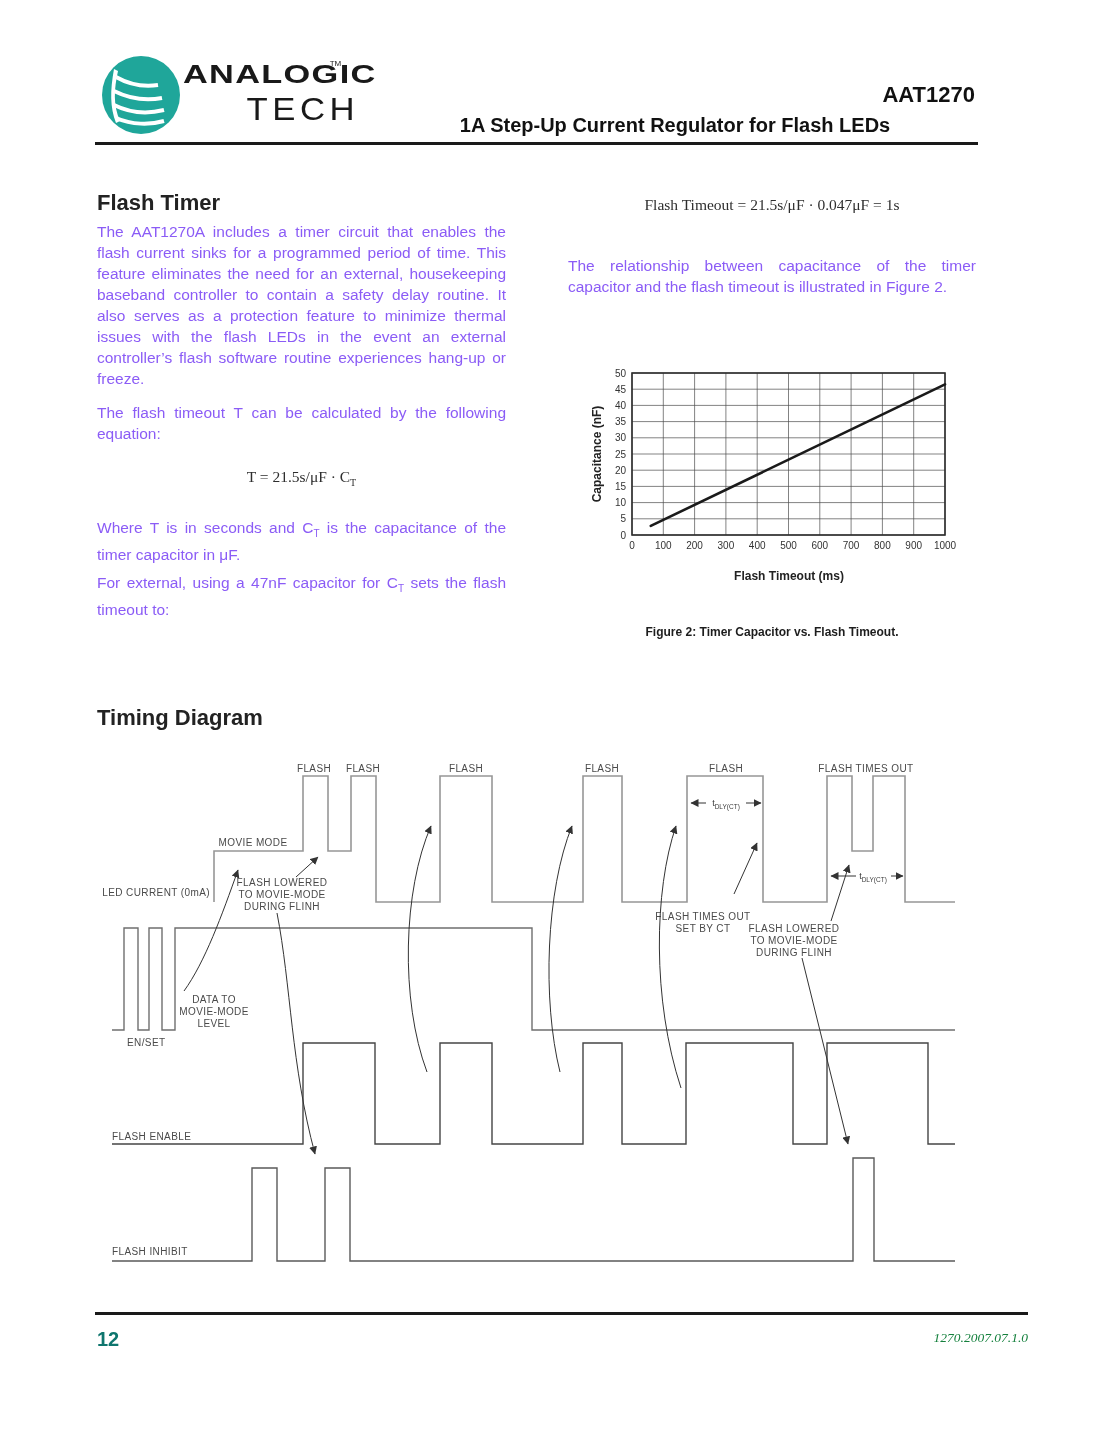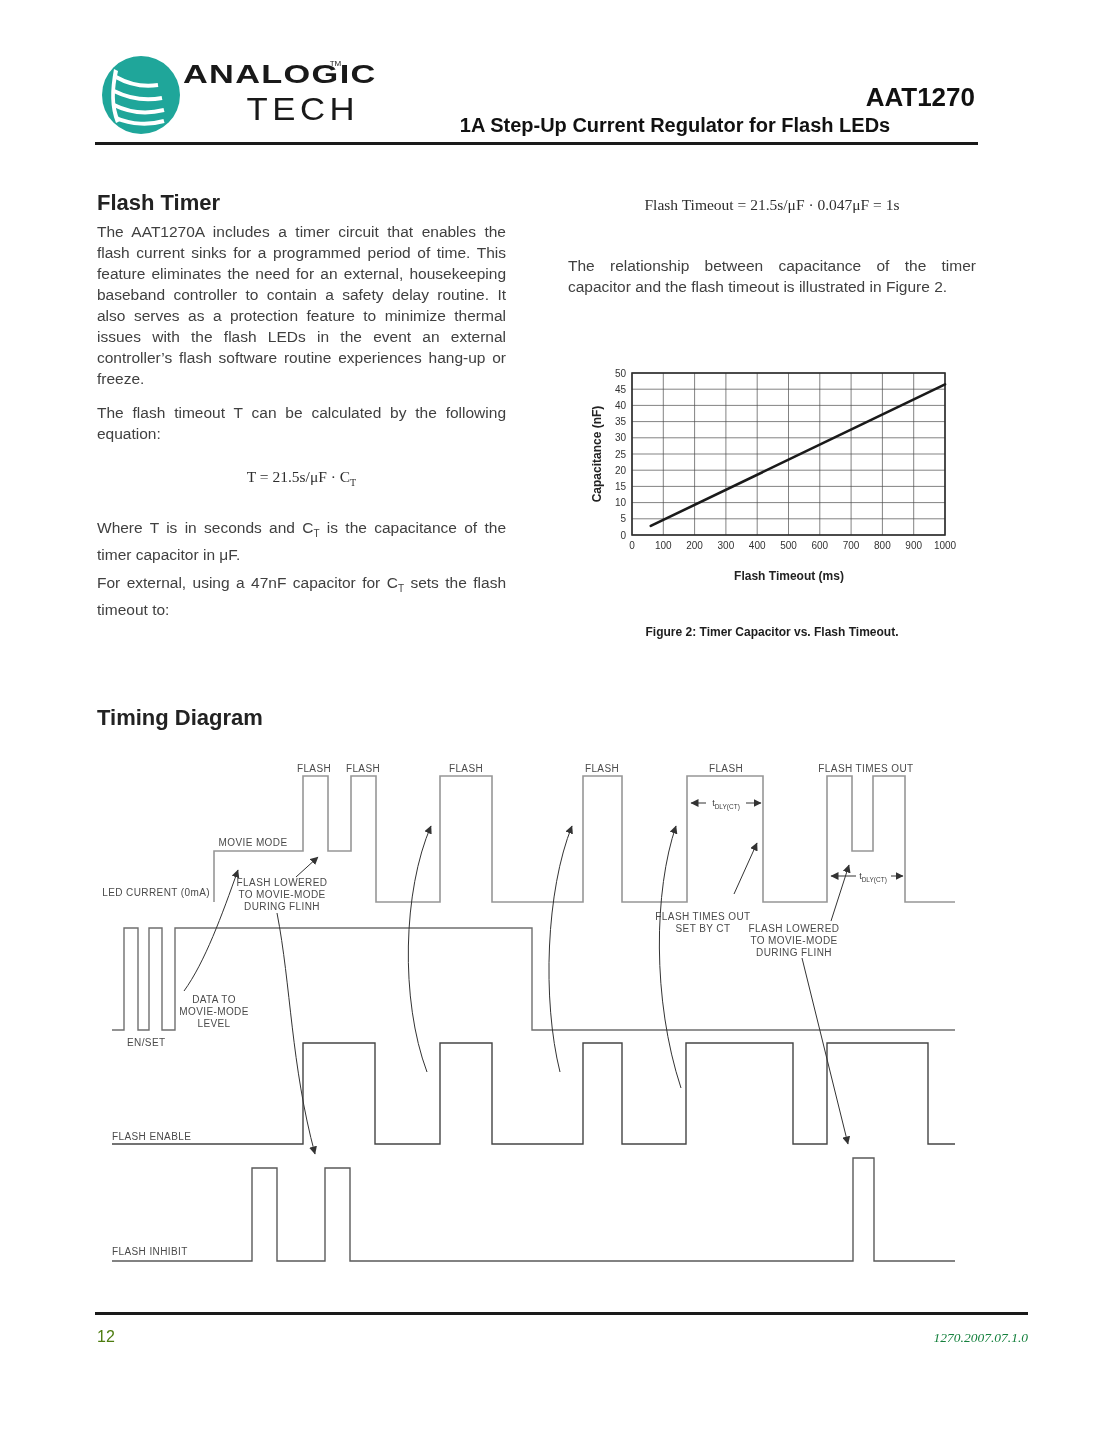--- a/index.html
+++ b/index.html
@@ -5,36 +5,36 @@
   html,body{margin:0;padding:0;background:#e8e8e8;}
   .page{position:relative;width:1105px;height:1430px;background:#ffffff;margin:0 auto;
         font-family:"Liberation Sans", sans-serif;color:#2b2b2b;overflow:hidden;padding-left:35px;}
   .abs{position:absolute;}
   
   .brand1{font-size:26px;font-weight:bold;letter-spacing:1px;color:#191919;
           transform:scaleX(1.32);transform-origin:left top;white-space:nowrap;}
   .brand2{font-size:31px;font-weight:normal;letter-spacing:4px;color:#191919;
           transform:scaleX(1.12);transform-origin:right top;text-align:right;white-space:nowrap;}
   .tm{font-size:8px;vertical-align:top;color:#191919;}
-  .part-number{font-size:26px;font-weight:bold;text-align:right;color:#111;}
+  .part-number{font-size:22px;font-weight:bold;text-align:right;color:#111;}
   .subtitle{font-size:20px;font-weight:bold;text-align:center;color:#111;white-space:nowrap;}
   .rule{background:#1a1a1a;}
   
   h2.sec{font-size:22px;font-weight:bold;margin:0;color:#222;}
-  .body-text{font-size:15.5px;line-height:21px;text-align:justify;color:#404040;}
+  .body-text{font-size:15.5px;line-height:21px;text-align:justify;color:#8b5cf6;}
   .equation{font-size:15.5px;text-align:center;color:#2e2e2e;font-family:Liberation Serif, serif;}
   .equation sub, .body-text sub{font-size:10px;}
   .caption{font-size:12px;font-weight:bold;text-align:center;color:#1d1d1d;}
   
   .tick{font-size:10px;fill:#333;}
   .axis-title{font-size:12px;font-weight:bold;fill:#222;}
   .dg-label{font-size:10px;fill:#4a4a4a;letter-spacing:0.4px;}
   .dg-small{font-size:9px;fill:#3a3a3a;}
   
-  .page-num{font-size:16px;color:#4d7c0f;}
+  .page-num{font-size:20px;color:#0f766e;font-weight:bold;}
   .doc-num{font-size:13.5px;font-style:italic;font-family:"Liberation Serif", serif;
            color:#15803d;text-align:right;}
 </style>
 </head>
 <body>
 
 <div class="page">
 
   <div class="abs" style="left:100px;top:55px;width:84px;height:84px;">
     <svg width="84" height="84" viewBox="0 0 84 84">

